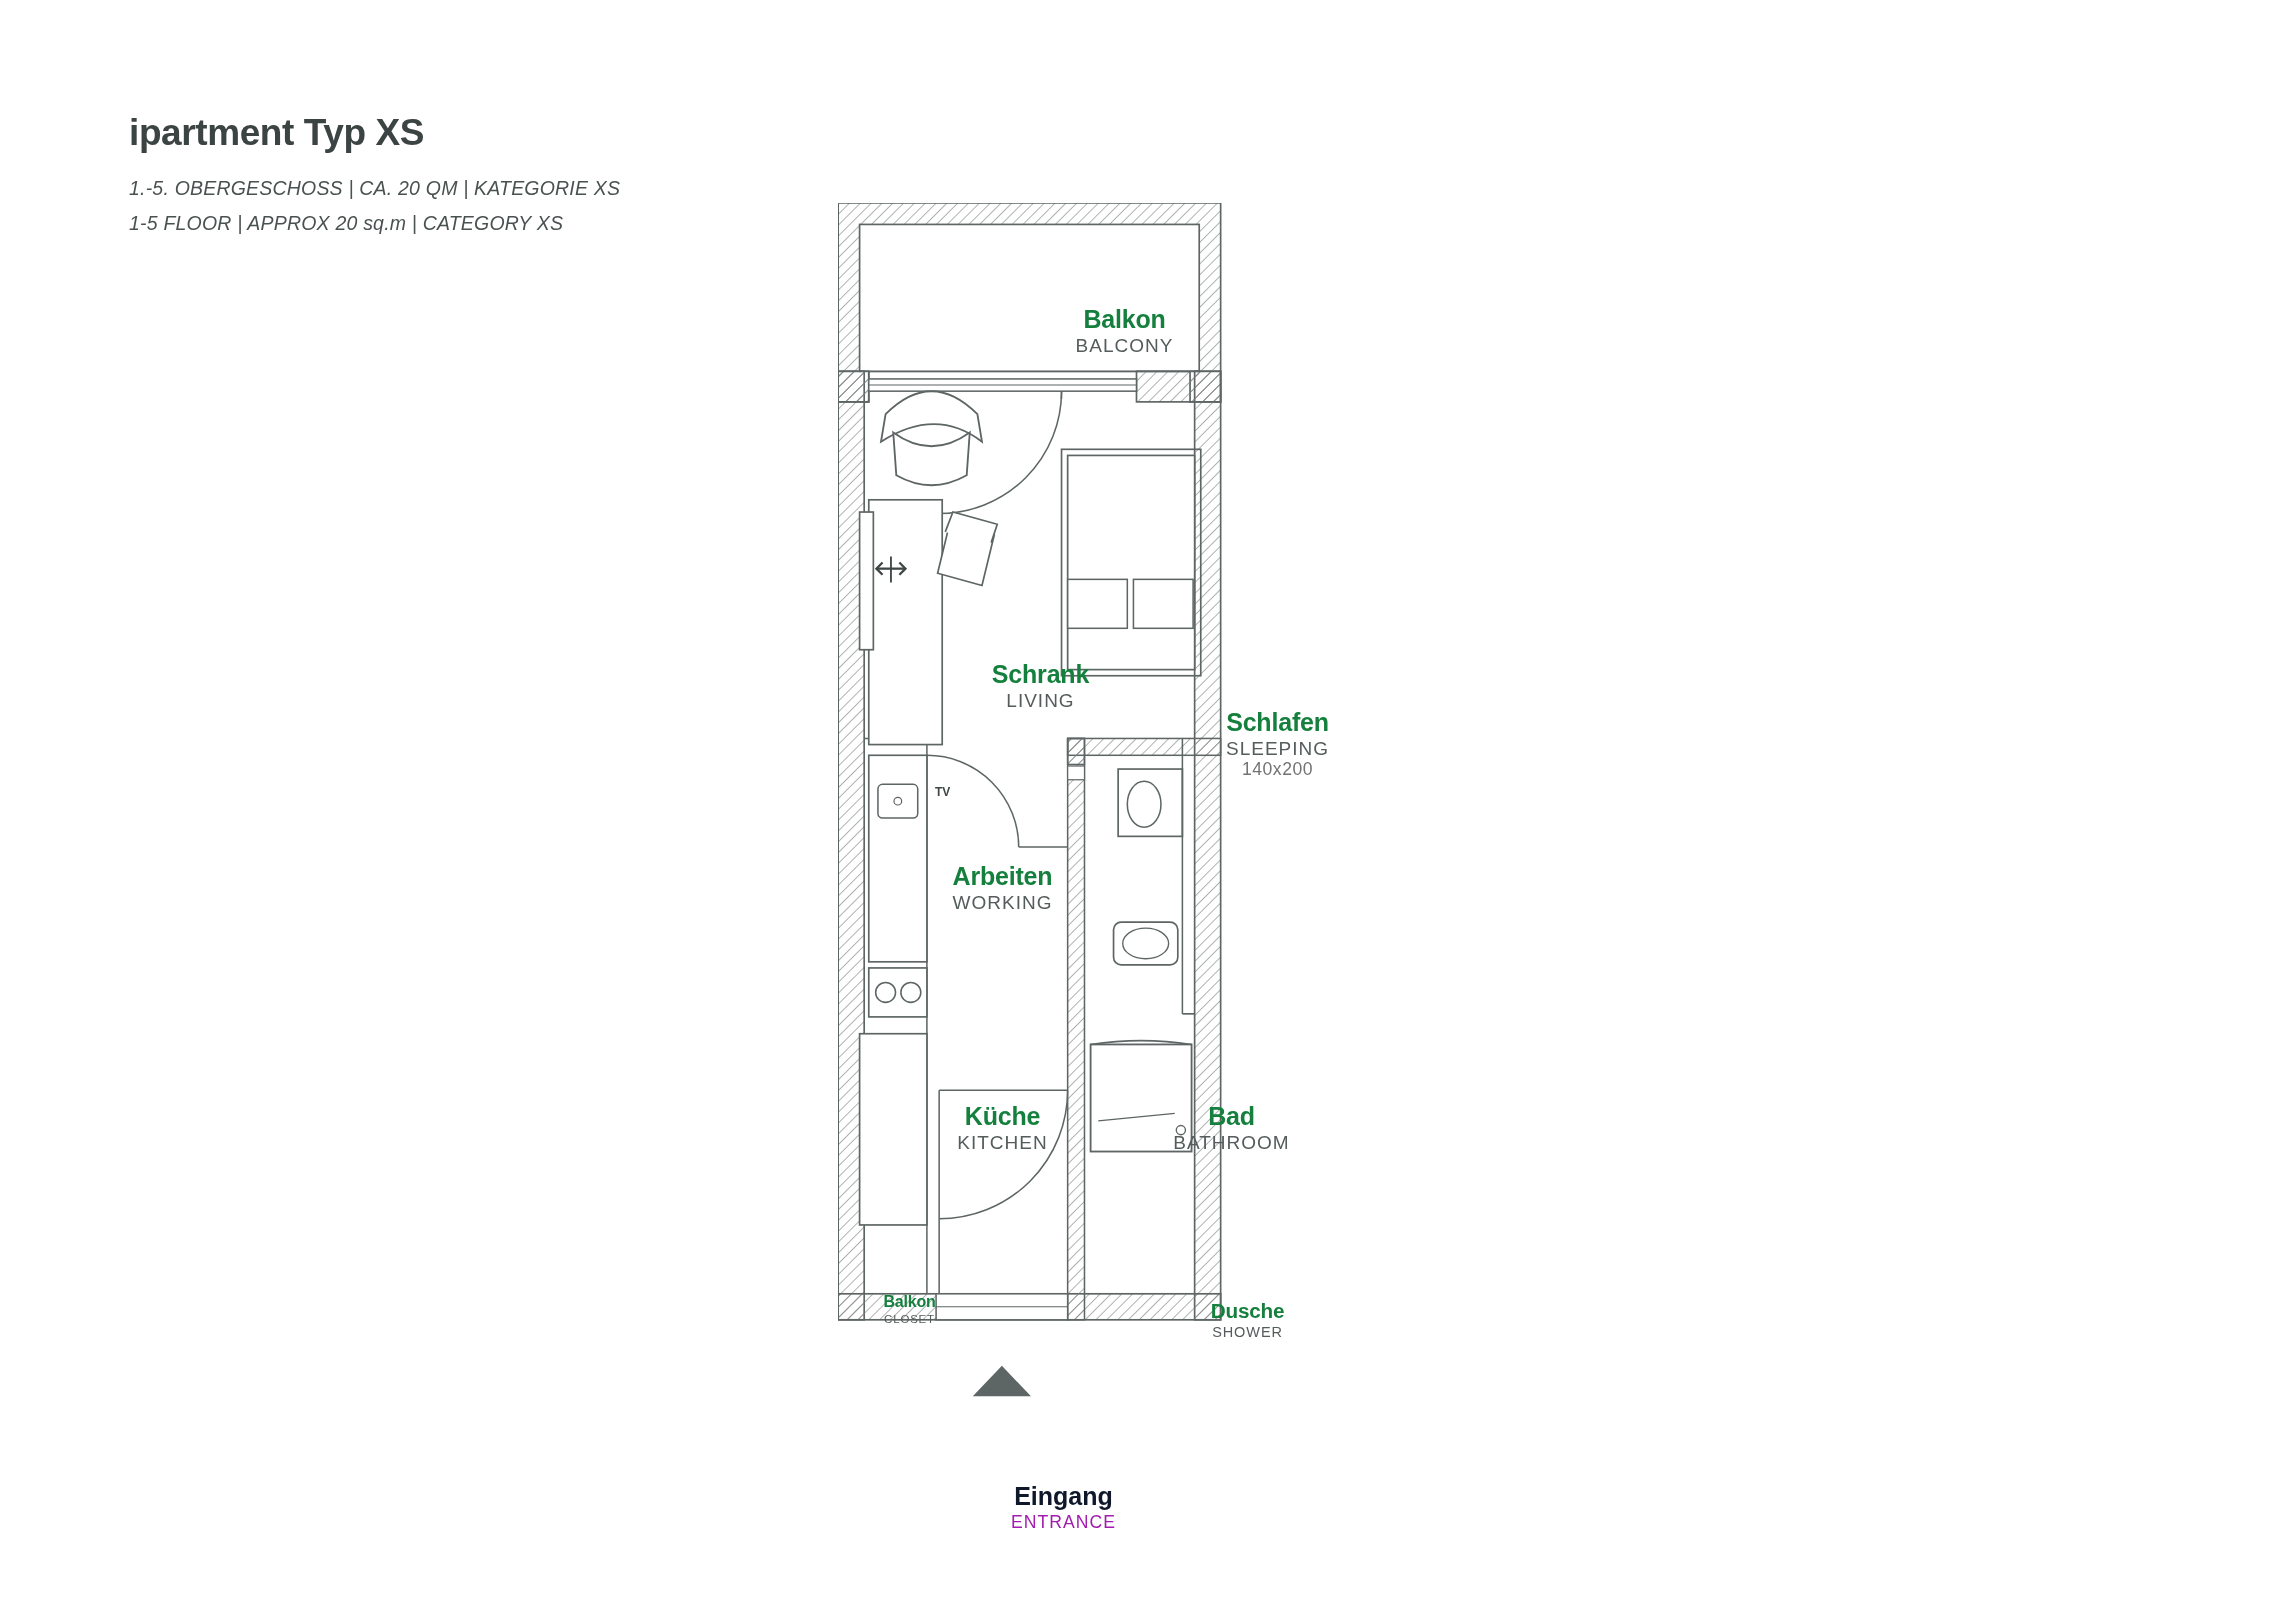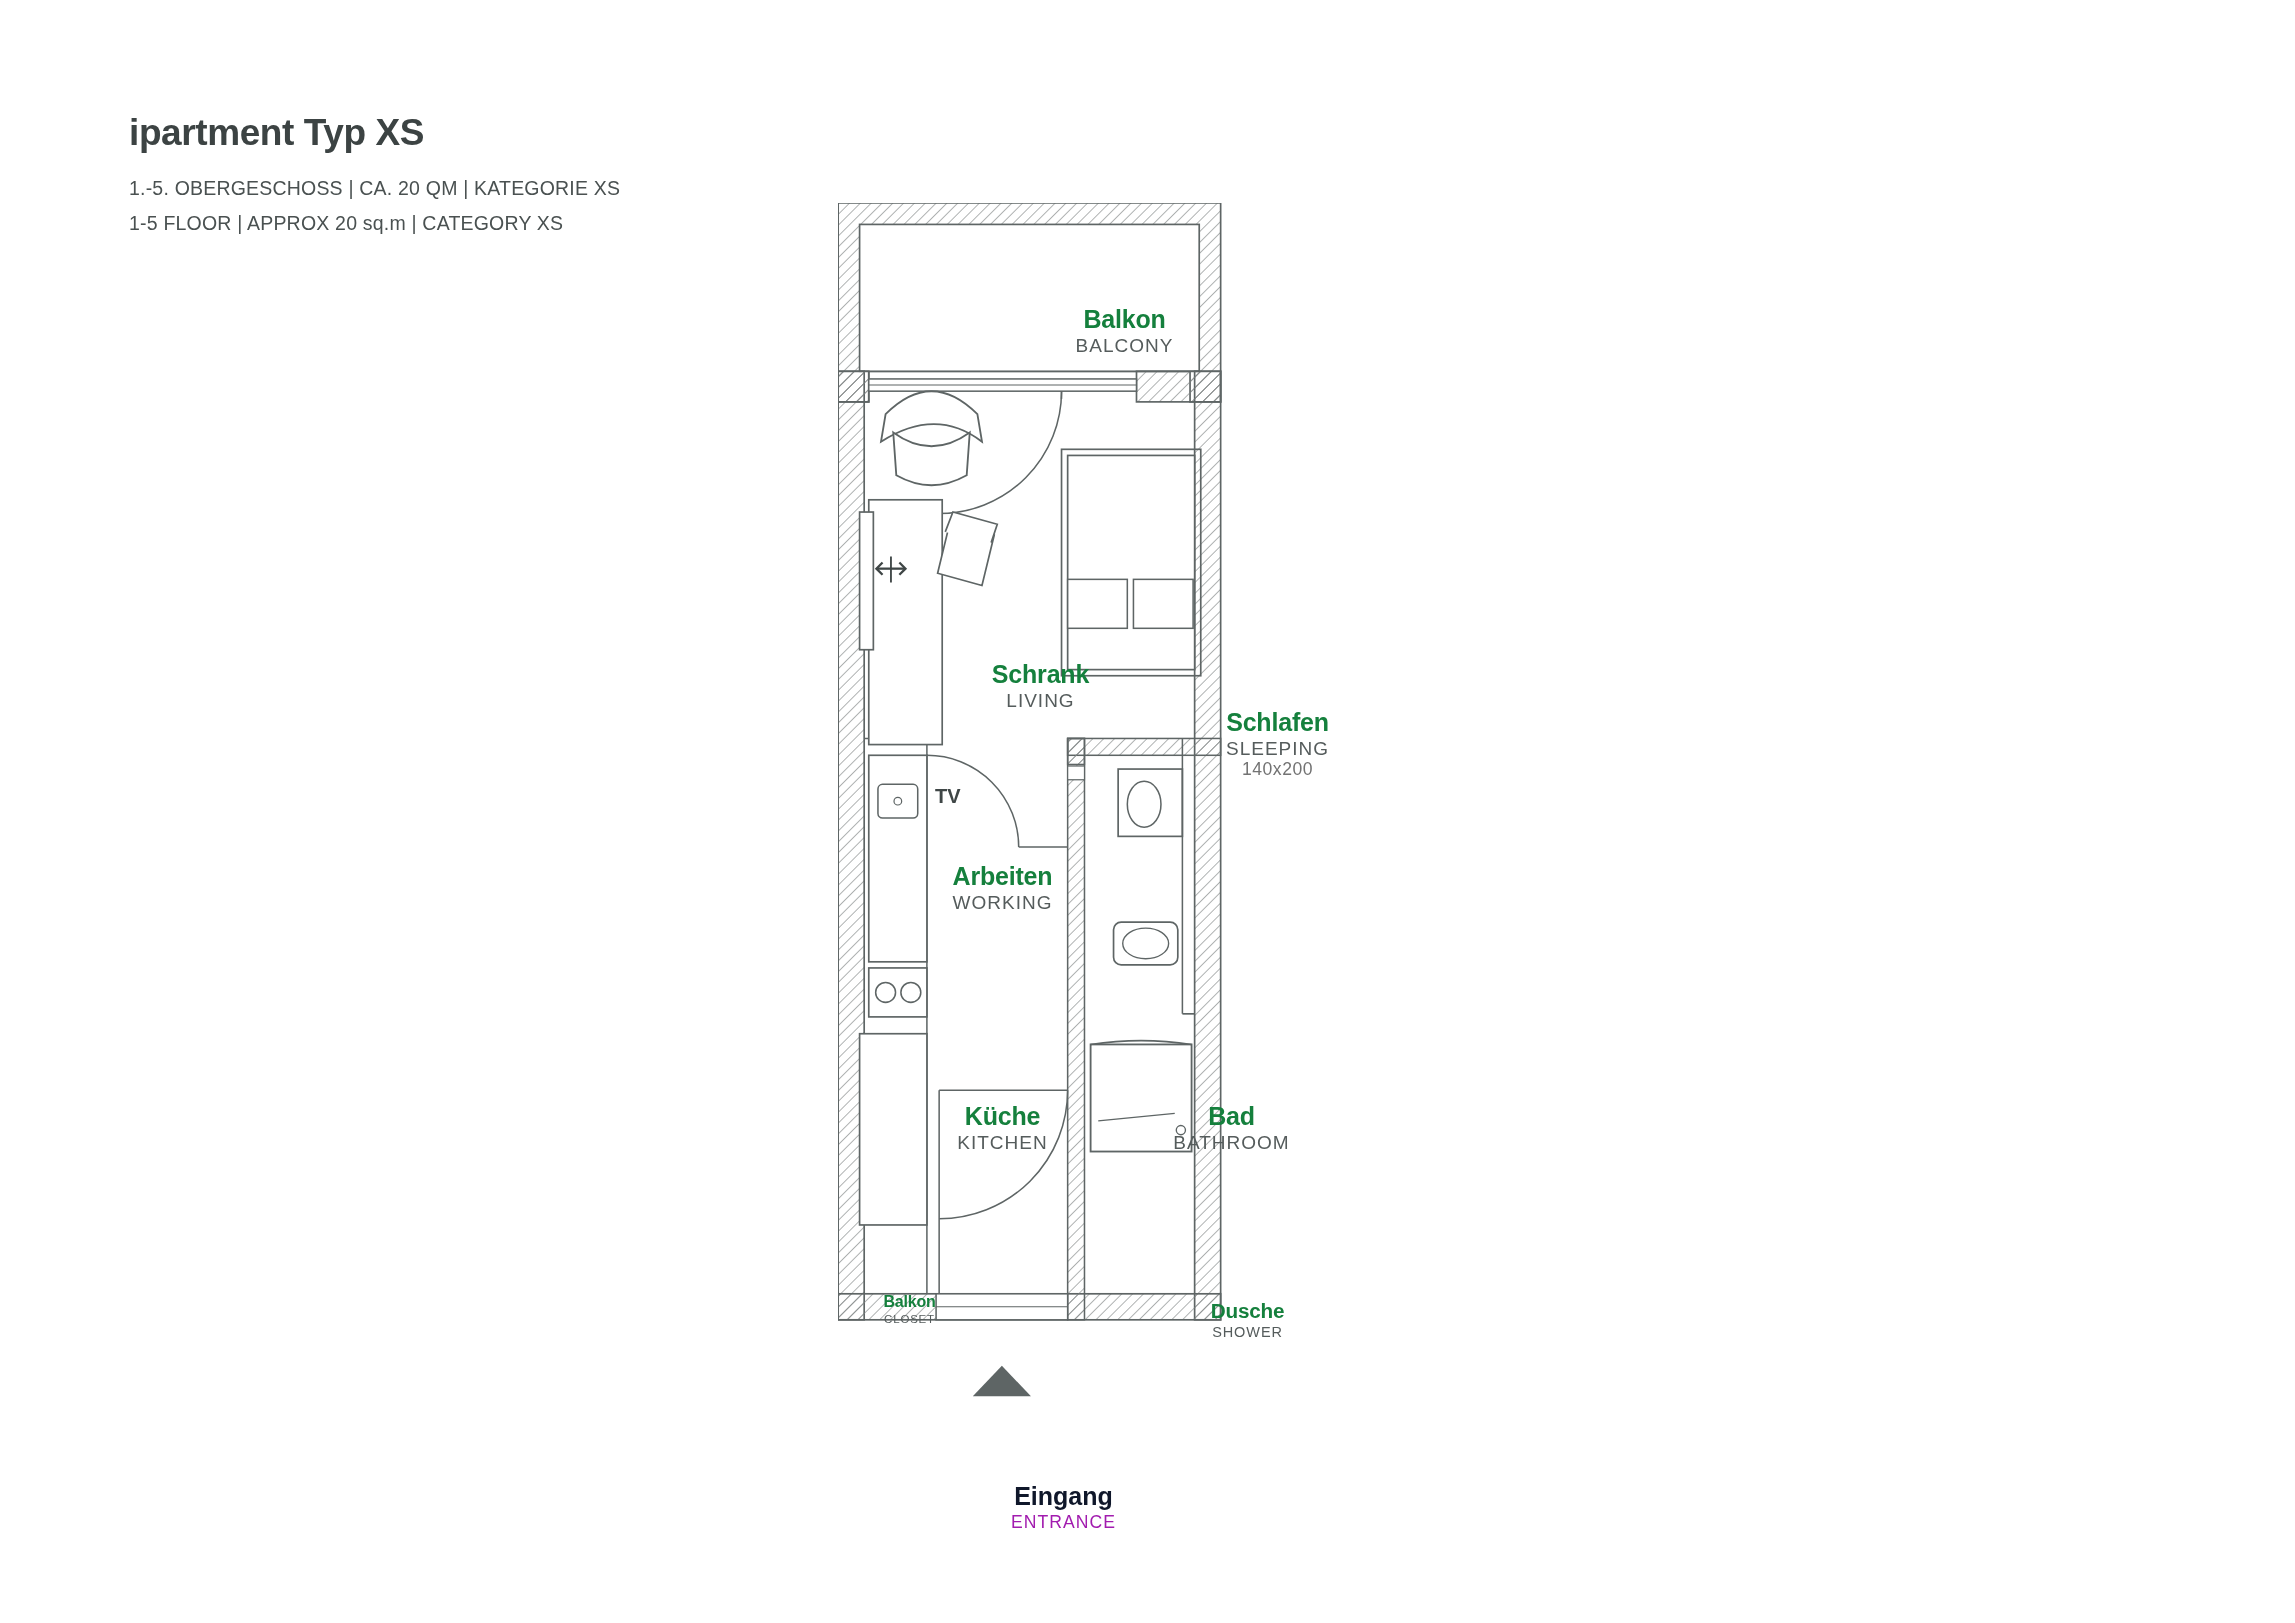--- a/index.html
+++ b/index.html
@@ -30,20 +30,21 @@
     letter-spacing: -0.4px;
     margin: 0 0 20px 0;
     line-height: 1.1;
   }
   .subline {
     font-size: 19.5px;
     color: #4a5151;
     letter-spacing: 0.2px;
     line-height: 1.5;
     margin: 0;
+    font-style: italic;
   }
   .subline.second { margin-top: 6.1px; }
 
   
   #plan {
     position: absolute;
     left: 838px;
     top: 203px;
     width: 597px;
     height: 1331px;
@@ -92,21 +93,21 @@
   #label-dusche .en { font-size: 14.5px; letter-spacing: 0.9px; }
 
   #label-schrank  { left: 833px; top: 1293px; width: 153px; }
   #label-schrank .de { font-size: 16px; }
   #label-schrank .en { font-size: 11.5px; letter-spacing: 0.8px; }
 
   #label-tv {
     position: absolute;
     left: 935px;
     top: 785px;
-    font-size: 20px;
+    font-size: 12px;
     font-weight: bold;
     color: #3f4646;
   }
 
   #label-eingang {
     position: absolute;
     left: 941px;
     top: 1483px;
     width: 245px;
     text-align: center;

